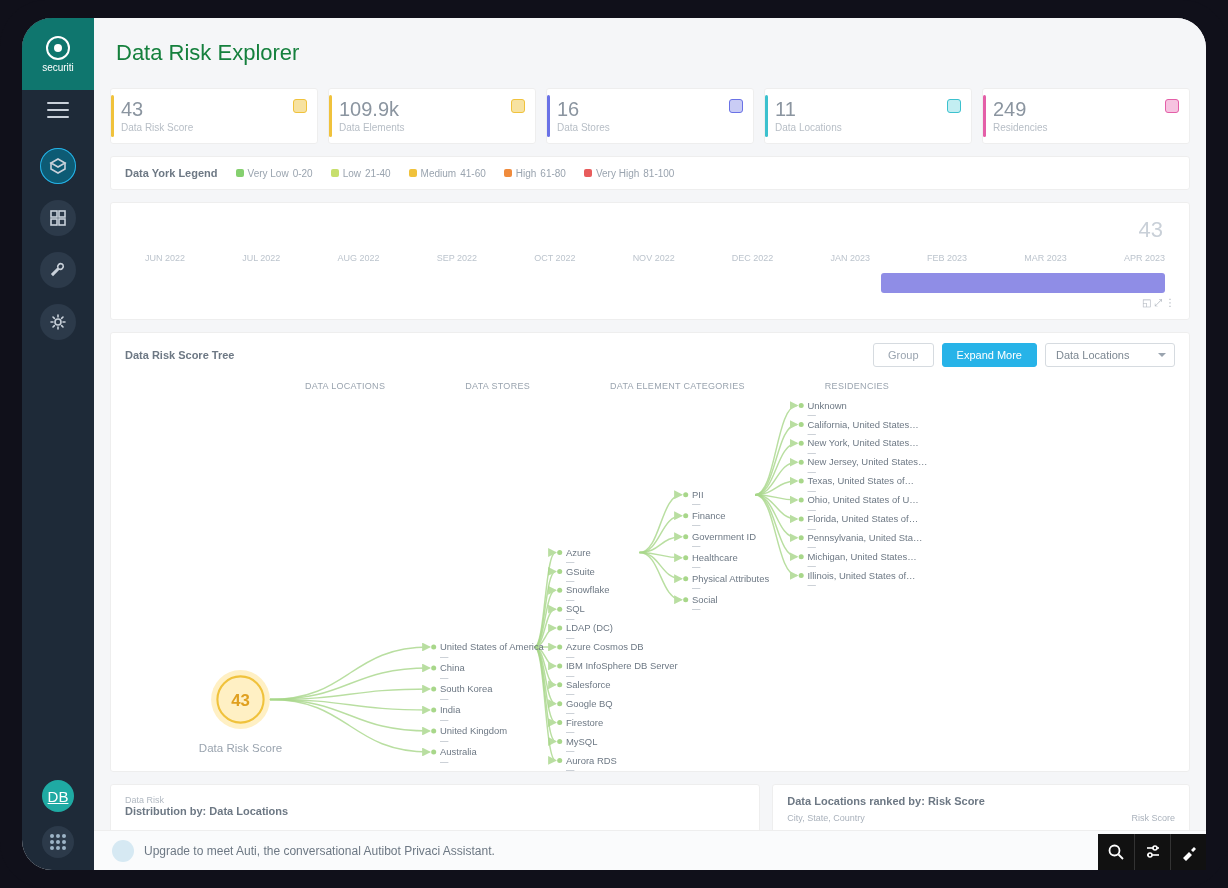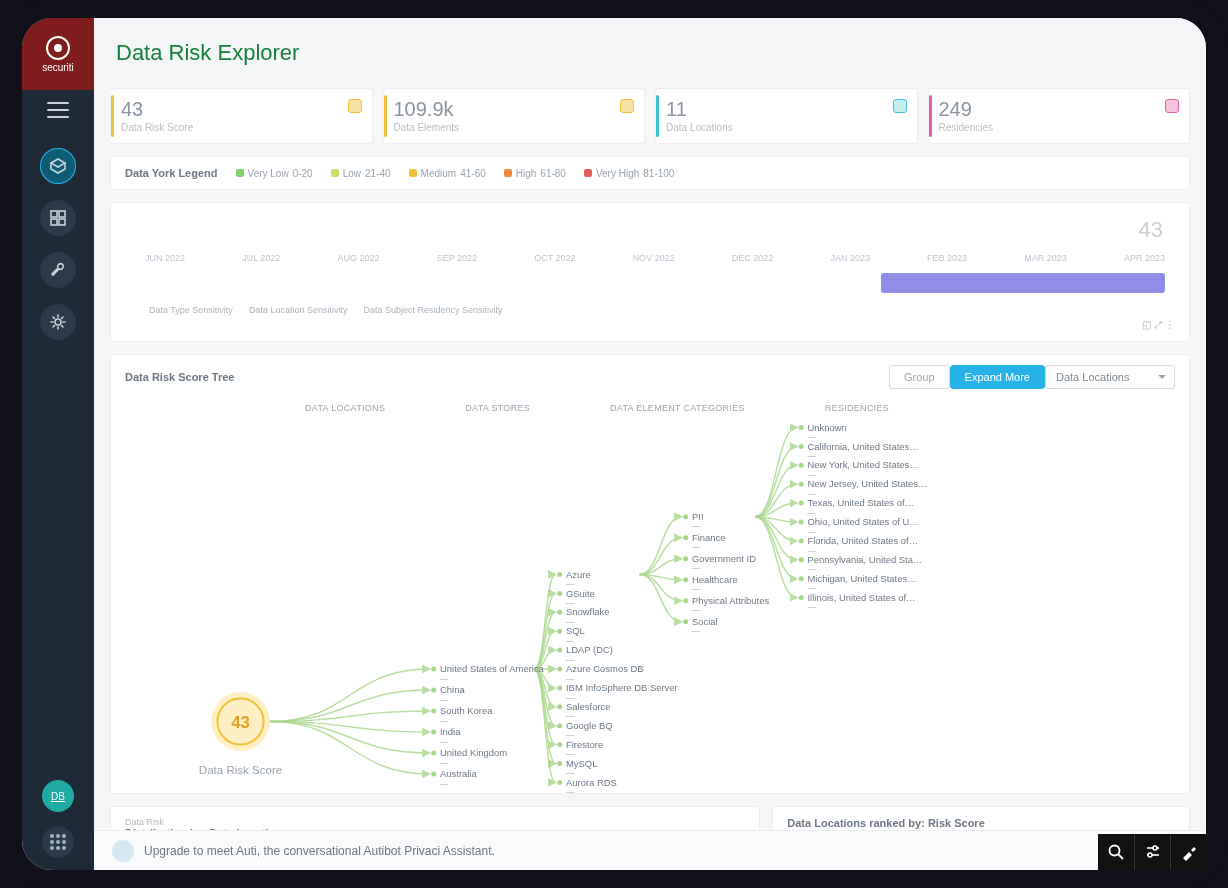--- a/index.html
+++ b/index.html
@@ -19,21 +19,21 @@
     display:flex;
     position:relative;
   }
   
   .sidebar {
     width:72px; background:#1e2a38; flex-shrink:0;
     display:flex; flex-direction:column; align-items:center;
     padding-bottom:12px;
   }
   .logo-tile {
-    width:72px; height:72px; background:#7f1d1d;
+    width:72px; height:72px; background:#0f766e;
     display:flex; flex-direction:column; align-items:center; justify-content:center;
     color:#fff; font-size:10px; gap:2px;
   }
   .logo-tile .logo-icon {
     width:24px; height:24px; border:2.5px solid #fff; border-radius:50%;
     position:relative;
   }
   .logo-tile .logo-icon:after {
     content:""; position:absolute; width:8px; height:8px; background:#fff; border-radius:50%;
     top:6px; left:6px;
@@ -49,21 +49,21 @@
   .sidebar .ham:before{top:0;} .sidebar .ham span{top:7px;} .sidebar .ham:after{bottom:0;}
   .side-icon {
     width:36px; height:36px; border-radius:50%; background:#2c3a4a;
     display:flex; align-items:center; justify-content:center; color:#c9d1da;
     margin-bottom:16px; cursor:pointer;
   }
   .side-icon.active { background:#0d5b74; color:#5ad2f4; box-shadow:0 0 0 1px #27b3e8 inset;}
   .spacer { flex:1; }
   .avatar {
     width:32px; height:32px; border-radius:50%; background:#1faaa3; color:#fff;
-    display:flex; align-items:center; justify-content:center; font-size:10px;
+    display:flex; align-items:center; justify-content:center; font-size:15px;
     margin-bottom:14px;
     text-decoration:underline;
   }
   .apps {
     width:32px; height:32px; border-radius:50%; background:#2c3a4a; color:#9db4c7;
     display:grid; grid-template-columns:repeat(3,4px); grid-template-rows:repeat(3,4px);
     gap:2px; align-content:center; justify-content:center;
   }
   .apps span{width:4px;height:4px;background:#9db4c7;border-radius:50%;}
 
@@ -103,21 +103,21 @@
   
   .trend-strip{ margin-top:10px; height:70px; position:relative; }
   .trend-strip .big43{ position:absolute; right:12px; top:-6px; font-size:22px; color:#c9d0d8; font-weight:300;}
   .trend-axis{ position:absolute; left:20px; right:10px; top:30px; display:flex; justify-content:space-between; font-size:9px; color:#bcc4cd;}
   .trend-bar{ position:absolute; left:72%; right:10px; bottom:0; height:20px; background:#8f8de6; border-radius:3px;}
   .sub-legend{ margin-top:12px; font-size:9px; color:#aab2bc; display:flex; gap:16px; padding-left:24px;}
   .tiny-tools{ text-align:right; font-size:10px; color:#aeb4bd; padding-top:4px;}
 
   
   .tree-head{ display:flex; align-items:center; justify-content:space-between; }
-  .tree-controls{display:flex; align-items:flex-start;}
+  .tree-controls{display:flex; gap:8px; align-items:flex-start;}
   .btn{ height:24px; font-size:11px; padding:0 14px; border-radius:3px; border:1px solid #d6dbe0; background:#fff; color:#9aa4af; display:flex; align-items:center; cursor:pointer;}
   .btn.primary{ background:#27b3e8; border-color:#27b3e8; color:#fff;}
   .select{ height:24px; font-size:11px; border:1px solid #d6dbe0; border-radius:3px; padding:0 22px 0 10px; color:#7d8892; background:#fff; position:relative; display:flex; align-items:center; min-width:130px; cursor:pointer;}
   .select:after{content:""; position:absolute; right:8px; top:9px; border:4px solid transparent; border-top-color:#9aa4af;}
 
   .col-headers{ margin-top:14px; display:flex; gap:80px; padding-left:180px; font-size:9px; color:#9aa4af; text-transform:uppercase; letter-spacing:.3px;}
 
   
   .tree-area{ position:relative; height:360px; margin-top:4px;}
   .tree-area svg{position:absolute; inset:0;}
@@ -224,20 +224,26 @@
             <div class="stripe yellow"></div>
               <div class="ico yellow"></div>
             <div class="val">43</div>
             <div class="lab">Data Risk Score</div>
           </div>
           <div class="kpi">
             <div class="stripe yellow"></div>
               <div class="ico yellow"></div>
             <div class="val">109.9k</div>
             <div class="lab">Data Elements</div>
+          </div>
+          <div class="kpi">
+            <div class="stripe blue"></div>
+              <div class="ico blue"></div>
+            <div class="val">16</div>
+            <div class="lab">Data Stores</div>
           </div>
           <div class="kpi">
             <div class="stripe teal"></div>
               <div class="ico teal"></div>
             <div class="val">11</div>
             <div class="lab">Data Locations</div>
           </div>
           <div class="kpi">
             <div class="stripe pink"></div>
               <div class="ico pink"></div>
@@ -287,25 +293,20 @@
               <span>SEP 2022</span>
                 <span>OCT 2022</span>
                 <span>NOV 2022</span>
               <span>DEC 2022</span>
                 <span>JAN 2023</span>
                 <span>FEB 2023</span>
               <span>MAR 2023</span>
                 <span>APR 2023</span>
             </div>
             <div class="trend-bar"></div>
-          </div>
-          <div class="sub-legend">
-            <span>Data Type Sensitivity</span>
-            <span>Data Location Sensitivity</span>
-            <span>Data Subject Residency Sensitivity</span>
           </div>
           <div class="tiny-tools">◱ ⤢ ⋮</div>
         </div>
 
         <div class="panel" style="padding-bottom:16px;">
           <div class="tree-head">
             <div class="ptitle">Data Risk Score Tree</div>
             <div class="tree-controls">
               <div class="btn">Group</div>
               <div class="btn primary">Expand More</div>

